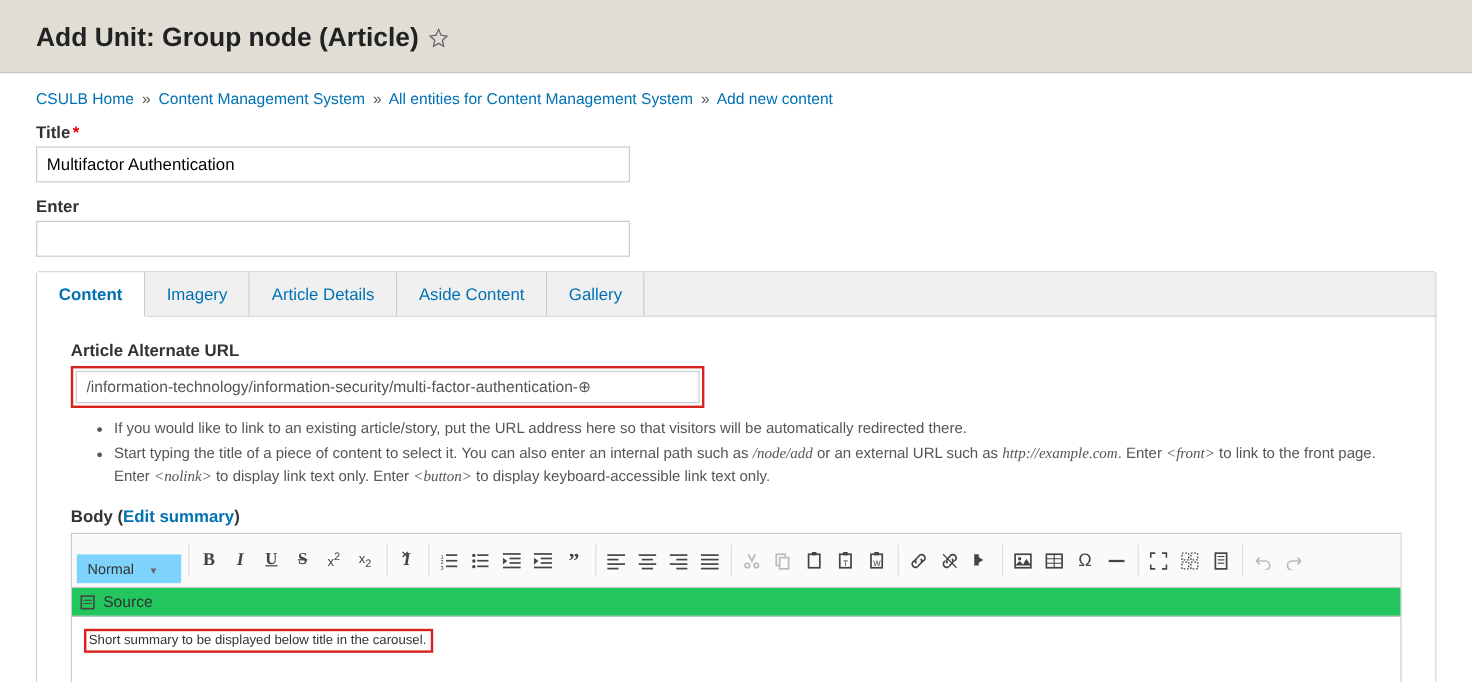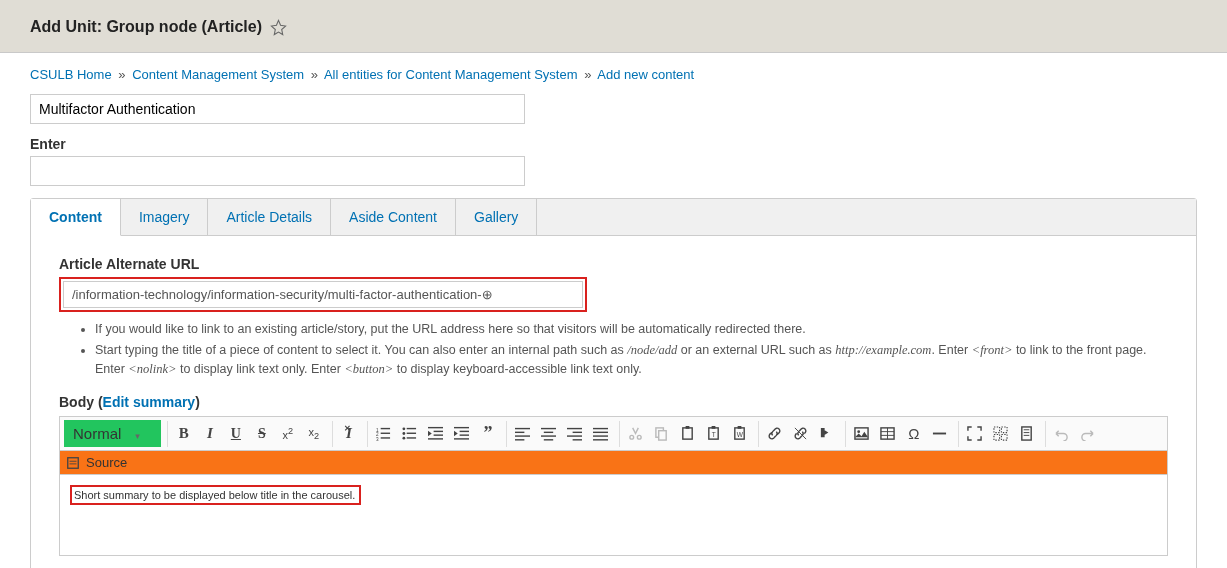--- a/index.html
+++ b/index.html
@@ -1,18 +1,18 @@
 <!DOCTYPE html>
 <html><head>
 <meta charset="utf-8">
 <style>
 * { box-sizing: border-box; margin: 0; padding: 0; }
 body { font-family: "Segoe UI", Arial, sans-serif; font-size: 13px; color: #333; background: #fff; }
 .header-bar { background: #e0ddd5; border-bottom: 1px solid #c9c9c9; padding: 18px 30px 16px; }
-.page-title { font-size: 16px; font-weight: 600; color: #222; display: flex; align-items: center; gap: 8px; }
+.page-title { font-size: 22px; font-weight: 600; color: #222; display: flex; align-items: center; gap: 8px; }
 .star { width: 17px; height: 17px; fill: none; stroke: #666; stroke-width: 1.5; }
 .content-area { padding: 14px 30px; }
 .breadcrumb { font-size: 13px; margin-bottom: 12px; }
 .breadcrumb a { color: #0071b3; text-decoration: none; }
 .breadcrumb .sep { color: #555; margin: 0 3px; }
 .field-wrap { margin-bottom: 12px; }
 .field-wrap label { display: block; font-weight: 600; font-size: 14px; margin-bottom: 4px; color: #333; }
 .req { color: #e60000; font-weight: 700; margin-left: 2px; }
 .text-input { width: 495px; padding: 6px 8px; border: 1px solid #ccc; font-size: 14px; font-family: inherit; }
 .tabs { border: 1px solid #ccc; border-radius: 3px 3px 0 0; margin-top: 8px; }
@@ -23,22 +23,22 @@
 .sub-label { font-weight: 600; font-size: 14px; margin-bottom: 5px; }
 .url-input-wrap { border: 2px solid #d9211e; padding: 2px; margin-bottom: 8px; width: 528px; }
 .url-input { width: 100%; padding: 5px 8px; border: 1px solid #ccc; font-size: 13px; font-family: inherit; color: #555; }
 .help-list { list-style: disc; padding-left: 36px; margin-bottom: 16px; }
 .help-list li { font-size: 12.5px; color: #555; line-height: 1.5; margin-bottom: 2px; }
 .help-list em { font-style: italic; font-family: Liberation Serif, serif; }
 .body-label { font-weight: 600; font-size: 14px; margin-bottom: 6px; }
 .edit-summary { color: #0071b3; font-weight: 700; cursor: pointer; }
 .editor { border: 1px solid #ccc; }
 .toolbar { display: flex; flex-wrap: wrap; align-items: center; border-bottom: 1px solid #ccc; background: #fafafa; padding: 3px 4px; gap: 2px; }
-.toolbar-row2 { border-bottom: 1px solid #ccc; background: #f97316; padding: 4px 6px; display: flex; align-items: flex-start; gap: 6px; }
-.format-select { border: 1px solid transparent; padding: 4px 20px 4px 8px; font-size: 15px; background: #22c55e; cursor: pointer; position: relative; margin-right: 4px; }
+.toolbar-row2 { border-bottom: 1px solid #ccc; background: #22c55e; padding: 4px 6px; display: flex; align-items: flex-start; gap: 6px; }
+.format-select { border: 1px solid transparent; padding: 4px 20px 4px 8px; font-size: 12px; background: #7dd3fc; cursor: pointer; position: relative; margin-right: 4px; margin-top: 14px; }
 .format-select::after { content: "▾"; font-size: 9px; margin-left: 14px; color: #666; }
 .tb-group { display: flex; align-items: center; border-left: 1px solid #ddd; padding: 0 3px; }
 .tb-group:first-of-type { border-left: none; }
 .tb-btn { width: 26px; height: 26px; display: flex; align-items: center; justify-content: center; cursor: pointer; color: #444; border-radius: 2px; }
 .tb-btn svg { width: 15px; height: 15px; fill: #444; }
 .tb-btn.disabled { opacity: 0.35; cursor: default; }
 .tb-btn .txt { font-family: Georgia, serif; font-size: 15px; font-weight: 700; }
 .tb-btn .txt-i { font-style: italic; font-family: Georgia, serif; font-size: 15px; font-weight: 700; }
 .tb-btn .txt-u { text-decoration: underline; font-family: Georgia, serif; font-size: 14px; font-weight: 700; }
 .tb-btn .txt-s { text-decoration: line-through; font-family: Georgia, serif; font-size: 14px; font-weight: 700; }
@@ -64,20 +64,23 @@
     <a>CSULB Home</a>
     <span class="sep">»</span>
     <a>Content Management System</a>
     <span class="sep">»</span>
     <a>All entities for Content Management System</a>
     <span class="sep">»</span>
     <a>Add new content</a>
   </div>
 
   <div class="field-wrap">
+    <label>
+      <span>Title</span><span class="req">*</span>
+    </label>
     <input class="text-input" type="text" value="Multifactor Authentication" style="">
   </div>
 
   <div class="field-wrap">
     <label>Enter</label>
     <input class="text-input" type="text" value="" style="">
   </div>
 
   <div class="tabs">
     <div class="tab-row">

